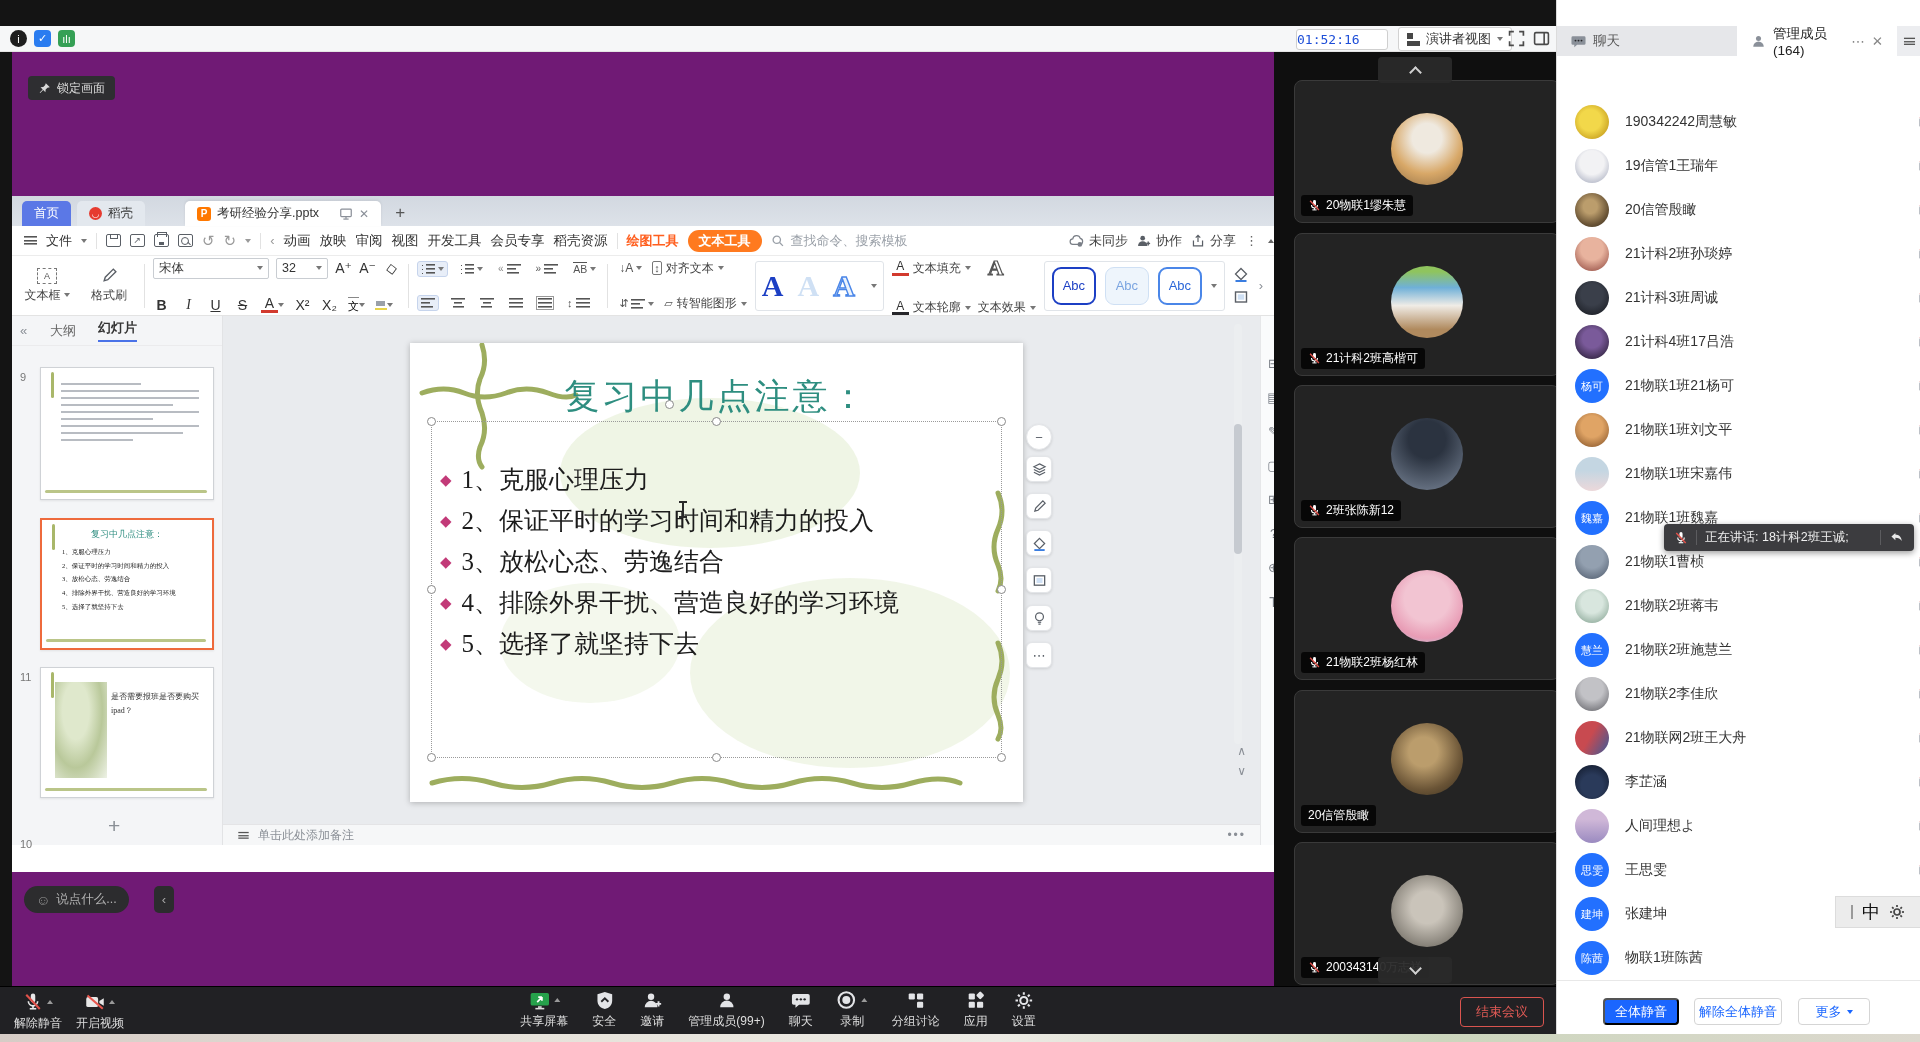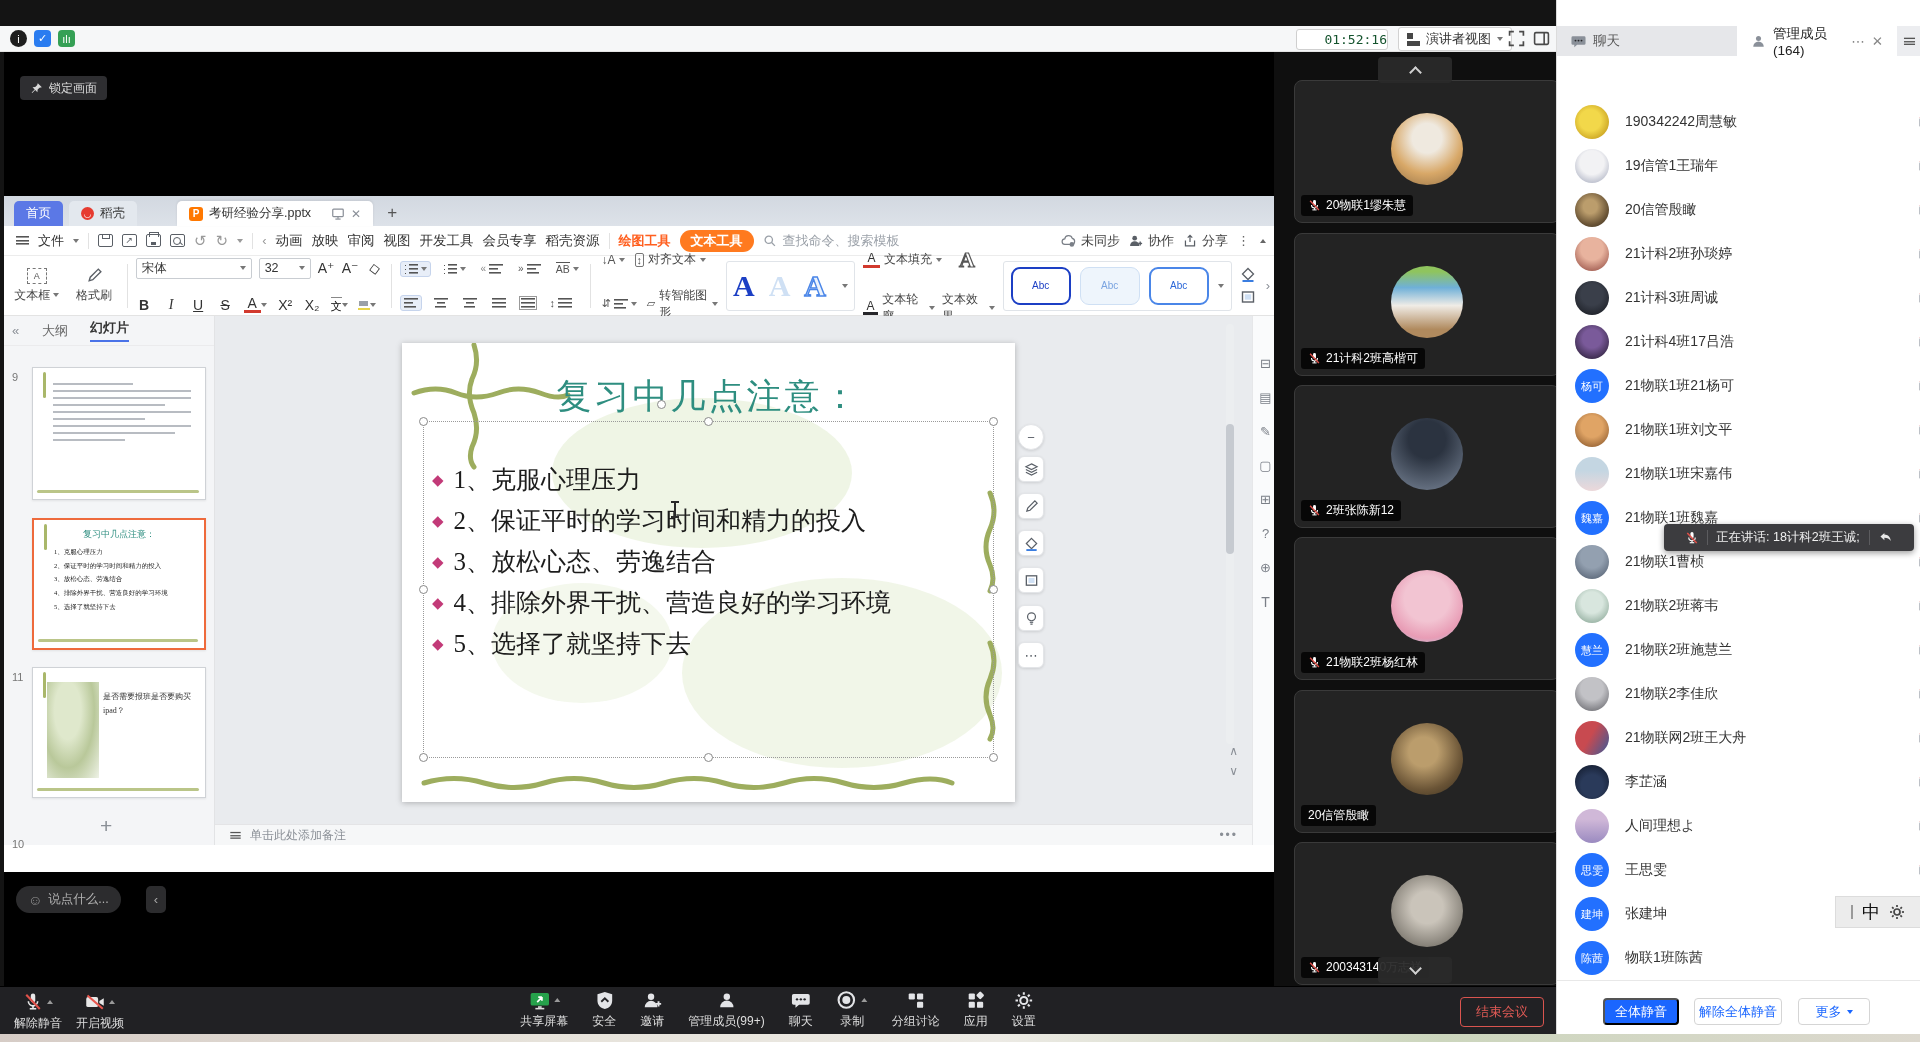--- a/index.html
+++ b/index.html
@@ -13,29 +13,29 @@
 #titlebar{left:0;top:0;width:1920px;height:26px;background:#fff;border-bottom:1px solid #e8e8e8}
 #banner{left:800px;top:3px;height:21px;background:#3b3b3d;border-radius:3px;color:#f0f0f0;font-size:12.5px;display:flex;align-items:center;box-shadow:0 1px 3px rgba(0,0,0,.35)}
 #banner .txt{padding:0 10px}
 #banner .menu{width:26px;height:100%;border-left:1px solid #555;display:flex;align-items:center;justify-content:center}
 .ham{width:13px;height:9px;background-image:linear-gradient(#d8d8d8 0 0),linear-gradient(#d8d8d8 0 0),linear-gradient(#d8d8d8 0 0);background-size:13px 1.6px,13px 1.6px,13px 1.6px;background-position:0 0,0 3.6px,0 7.2px;background-repeat:no-repeat}
 .ham.dark{background-image:linear-gradient(#555 0 0),linear-gradient(#555 0 0),linear-gradient(#555 0 0)}
 #winctl{right:6px;top:0;height:26px;display:flex;gap:14px;align-items:center;color:#555;font-size:13px}
 #winctl span{cursor:pointer}
 #subbar{left:0;top:26px;width:1556px;height:26px;background:#f6f7f8;border-bottom:1px solid #e4e4e4}
 .tray{width:17px;height:17px;border-radius:4px;display:flex;align-items:center;justify-content:center;font-size:11px;color:#fff}
-#timerbox{left:1296px;top:29px;width:92px;height:21px;border:1px solid #cfcfcf;border-radius:3px;background:#fff;color:#14532d;font:13px "DejaVu Sans Mono",monospace;display:flex;align-items:center;justify-content:flex-end}
+#timerbox{left:1296px;top:29px;width:92px;height:21px;border:1px solid #cfcfcf;border-radius:3px;background:#fff;color:#1d4ed8;font:13px "DejaVu Sans Mono",monospace;display:flex;align-items:center;justify-content:flex-start}
 #viewbtn{left:1398px;top:27px;height:24px;border:1px solid #d2d2d2;border-radius:3px;background:#fff;padding:0 8px;display:flex;gap:6px;align-items:center;font-size:13px;color:#333}
 .vicon{width:13px;height:13px;position:relative}
 .vicon::before{content:"";position:absolute;left:0;top:0;width:6px;height:6px;background:#474747}
 .vicon::after{content:"";position:absolute;left:0;bottom:0;width:13px;height:5px;background:#474747}
 .cd{width:0;height:0;border-left:3.5px solid transparent;border-right:3.5px solid transparent;border-top:4px solid #777}
 .cu{width:0;height:0;border-left:3.5px solid transparent;border-right:3.5px solid transparent;border-bottom:4px solid #777}
 
-#share{left:4px;top:52px;width:1274px;height:934px;background:#000000}
+#share{left:12px;top:52px;width:1274px;height:934px;background:#701a75}
 #lockpill{left:16px;top:24px;height:24px;background:#2e2e31;border-radius:4px;color:#dcdcdc;font-size:12px;display:flex;align-items:center;gap:6px;padding:0 10px}
 #saypill{left:12px;top:834px;height:27px;background:#2c2c2e;border-radius:14px;color:#b2b2b2;font-size:12.5px;display:flex;align-items:center;gap:6px;padding:0 12px}
 #saycollapse{left:142px;top:834px;width:20px;height:27px;background:#2c2c2e;border-radius:5px;color:#a8a8a8;display:flex;align-items:center;justify-content:center;font-size:13px}
 
 #wps{left:0;top:144px;width:1274px;height:676px;background:#fff}
 #wpstabs{height:30px;background:linear-gradient(#d2d8e0,#dde2e9);display:flex;align-items:flex-end;padding-left:10px}
 .wtab{height:25px;display:flex;align-items:center;gap:6px;font-size:12.5px;padding:0 12px;border-radius:5px 5px 0 0;color:#333}
 .wtab.home{background:#5b78e6;color:#fff}
 .wtab.docer{background:#e3e8ee;margin-left:6px}
 .wtab.doc{background:#fff;margin-left:40px;box-shadow:0 -1px 3px rgba(0,0,0,.08)}
@@ -67,21 +67,21 @@
 .bars{width:14px;height:10px;background-repeat:no-repeat;background-image:linear-gradient(#555 0 0),linear-gradient(#555 0 0),linear-gradient(#555 0 0);background-size:14px 1.6px,9px 1.6px,12px 1.6px;background-position:0 0,0 4px,0 8px}
 .bars.c{background-position:7px 0,2.5px 4px,1px 8px;background-size:0 0,9px 1.6px,12px 1.6px}
 .bars.c{background-image:linear-gradient(#555 0 0),linear-gradient(#555 0 0),linear-gradient(#555 0 0);background-size:14px 1.6px,8px 1.6px,11px 1.6px;background-position:0 0,3px 4px,1.5px 8px}
 .bars.j{background-size:14px 1.6px,14px 1.6px,14px 1.6px}
 .bars.dots{background-image:radial-gradient(#555 40%,transparent 45%),radial-gradient(#555 40%,transparent 45%),radial-gradient(#555 40%,transparent 45%),linear-gradient(#555 0 0),linear-gradient(#555 0 0),linear-gradient(#555 0 0);background-size:3px 3px,3px 3px,3px 3px,9px 1.6px,9px 1.6px,9px 1.6px;background-position:0 0,0 4px,0 8px,5px .7px,5px 4.7px,5px 8.7px}
 .ribbtn{display:flex;align-items:center;gap:3px;padding:2px 3px;border-radius:3px}
 .ribbtn.active{background:#e8eef8;border:1px solid #c6d4ec}
 .wordart{display:flex;align-items:center;border:1px solid #e0e4e9;border-radius:3px;height:50px;padding:0 6px;gap:14px;background:#fff}
 .wa{font-size:30px;font-weight:bold;font-family:"Liberation Serif","DejaVu Serif",serif}
 .abcbox{display:flex;align-items:center;border:1px solid #e0e4e9;border-radius:3px;height:50px;padding:0 7px;gap:9px;background:#fff}
-.abc{width:60px;height:38px;border-radius:9px;display:flex;align-items:center;justify-content:center;font-size:10px}
+.abc{width:44px;height:38px;border-radius:9px;display:flex;align-items:center;justify-content:center;font-size:13px}
 .lblbtn{display:flex;align-items:center;gap:4px;font-size:12px;color:#444}
 
 #wpsbody{display:flex;height:529px}
 #leftpane{width:211px;background:#f4f5f7;border-right:1px solid #e2e3e5;position:relative}
 #panetabs{height:30px;display:flex;align-items:center;gap:22px;padding-left:38px;font-size:13px;color:#666;border-bottom:1px solid #ebebed}
 #panetabs .active{color:#333;font-weight:bold;border-bottom:2px solid #4a72e8;padding-bottom:3px}
 .thumb{position:absolute;left:28px;width:174px;background:#fff;border:1px solid #cfd2d6;box-shadow:0 1px 2px rgba(0,0,0,.08)}
 .thumb.selected{border:2px solid #ee6a3c}
 .tnum{position:absolute;left:8px;font-size:11px;color:#777}
 .deco-v{position:absolute;left:10px;top:4px;width:3px;height:26px;background:#a9b76a;border-radius:2px}
@@ -158,21 +158,21 @@
 #ptab-extra{flex:1;display:flex;align-items:center;justify-content:center;color:#888}
 #searchbox{position:absolute;left:14px;top:64px;width:336px;height:30px;border:1px solid #d9d9d9;border-radius:6px;display:flex;align-items:center;gap:7px;padding:0 10px}
 #searchbox input{border:none;outline:none;font-size:13px;color:#333;width:260px;background:transparent}
 #searchbox input::placeholder{color:#9aa0a8}
 #memberlist{position:absolute;left:0;top:100px;width:400px;height:880px;overflow:hidden}
 .mrow{height:44px;display:flex;align-items:center;padding:0 22px 0 18px}
 .mrow .mav{width:34px;height:34px;border-radius:50%;flex:none}
 .mrow .mav.blue{background:#2270ff;color:#fff;font-size:11px;display:flex;align-items:center;justify-content:center;letter-spacing:0}
 .mrow .mname{margin-left:16px;font-size:14px;color:#333;white-space:nowrap}
 .mrow .mcam{margin-left:auto}
-#toast{position:absolute;left:107px;top:524px;width:250px;height:27px;background:#3c3c3f;border-radius:4px;display:flex;align-items:center;gap:8px;padding:0 21px;color:#f0f0f0;font-size:12.5px;box-shadow:0 2px 6px rgba(0,0,0,.4);z-index:5}
+#toast{position:absolute;left:107px;top:524px;width:250px;height:27px;background:#3c3c3f;border-radius:4px;display:flex;align-items:center;gap:8px;padding:0 10px;color:#f0f0f0;font-size:12.5px;box-shadow:0 2px 6px rgba(0,0,0,.4);z-index:5}
 #toast .tsep{width:1px;height:15px;background:#5c5c5f}
 #imebar{position:absolute;left:278px;top:896px;width:86px;height:32px;background:#ececec;border:1px solid #dcdcdc;display:flex;align-items:center;justify-content:center;gap:9px;z-index:6}
 #imebar .grip{width:2px;height:14px;border-left:1.4px solid #9a9a9a;border-right:1.4px solid #9a9a9a}
 #imebar .zh{font-size:18px;color:#111}
 #pfooter{position:absolute;left:0;top:980px;width:364px;height:54px;border-top:1px solid #e8e8e8;background:#fff}
 .pfbtn{position:absolute;top:17px;height:27px;border-radius:4px;font-size:13px;display:flex;align-items:center;justify-content:center;gap:5px}
 #muteall{left:46px;width:76px;background:#1a66ff;color:#fff}
 #unmuteall{left:137px;width:88px;border:1px solid #d5d5d5;color:#1a66ff;background:#fff}
 #morebtn{left:241px;width:72px;border:1px solid #d5d5d5;color:#1a66ff;background:#fff}
 #taskstrip{left:0;top:1034px;width:1920px;height:8px;background:linear-gradient(90deg,#d6ccc6,#e6e2da 28%,#eceae4 52%,#ccd6bd 75%,#dcd8ce)}

